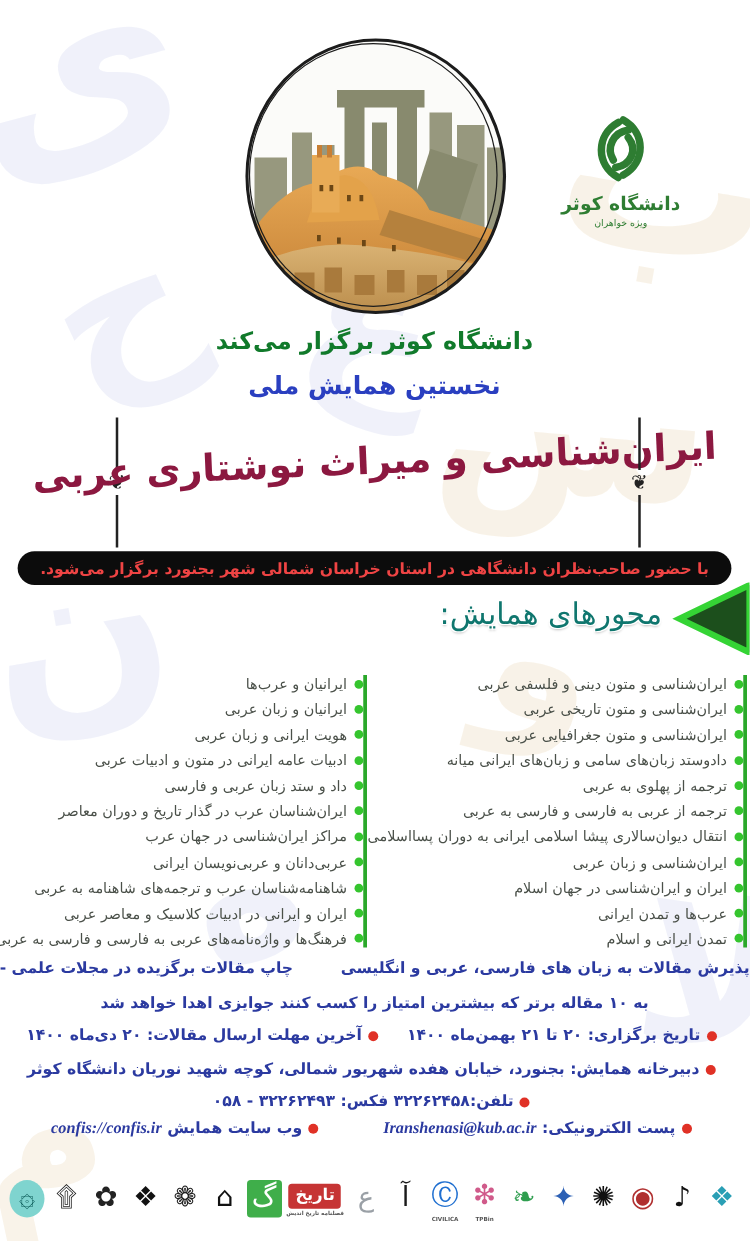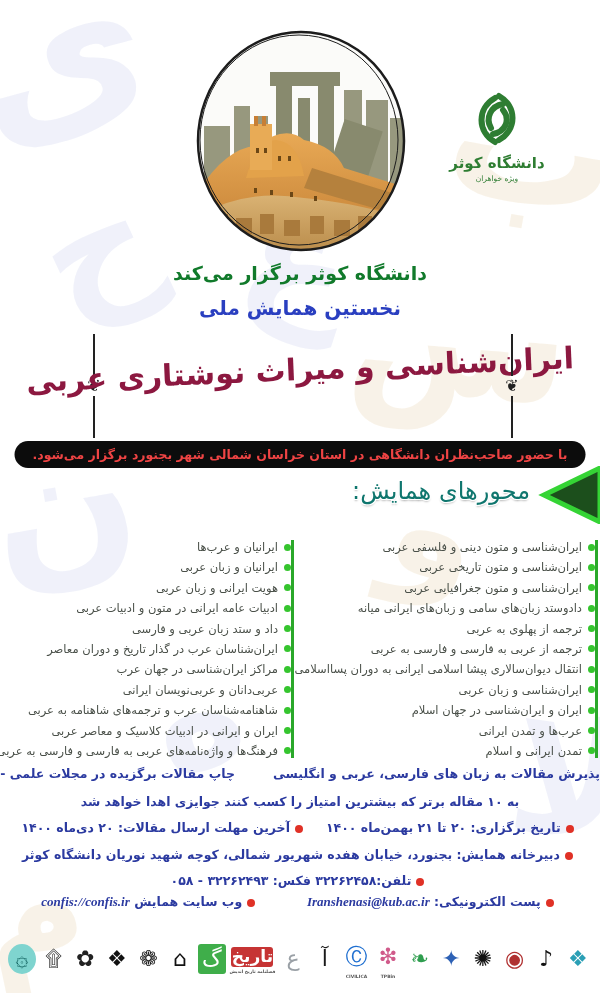--- a/index.html
+++ b/index.html
@@ -87,21 +87,21 @@
   .latin{font-family:"Liberation Serif",serif;font-style:italic;font-weight:bold;direction:ltr;unicode-bidi:embed;font-size:13px;}
 
   
   .footer-logos{position:absolute;top:934px;left:8px;width:584px;height:52px;
       display:flex;align-items:center;justify-content:space-between;direction:ltr;}
   .flogo{display:flex;flex-direction:column;align-items:center;justify-content:center;min-width:24px;}
   .flogo-glyph{width:28px;height:30px;display:flex;align-items:center;justify-content:center;
       font-size:22px;line-height:1;}
   .flogo.shape-circle .flogo-glyph{border-radius:50%;}
   .flogo.shape-square .flogo-glyph{border-radius:3px;}
-  .flogo.shape-banner .flogo-glyph{width:42px;height:20px;border-radius:3px;font-size:17px;font-weight:bold;}
+  .flogo.shape-banner .flogo-glyph{width:42px;height:20px;border-radius:3px;font-size:13px;font-weight:bold;}
   .flogo-cap{font-size:4.5px;color:#555;font-weight:bold;margin-top:2px;white-space:nowrap;direction:ltr;}
 </style>
 </head>
 <body>
 
 <div class="poster">
 
   <span class="wm lav wm1">ی</span>
   <span class="wm tan wm2">ب</span>
   <span class="wm lav wm3">ح</span>

